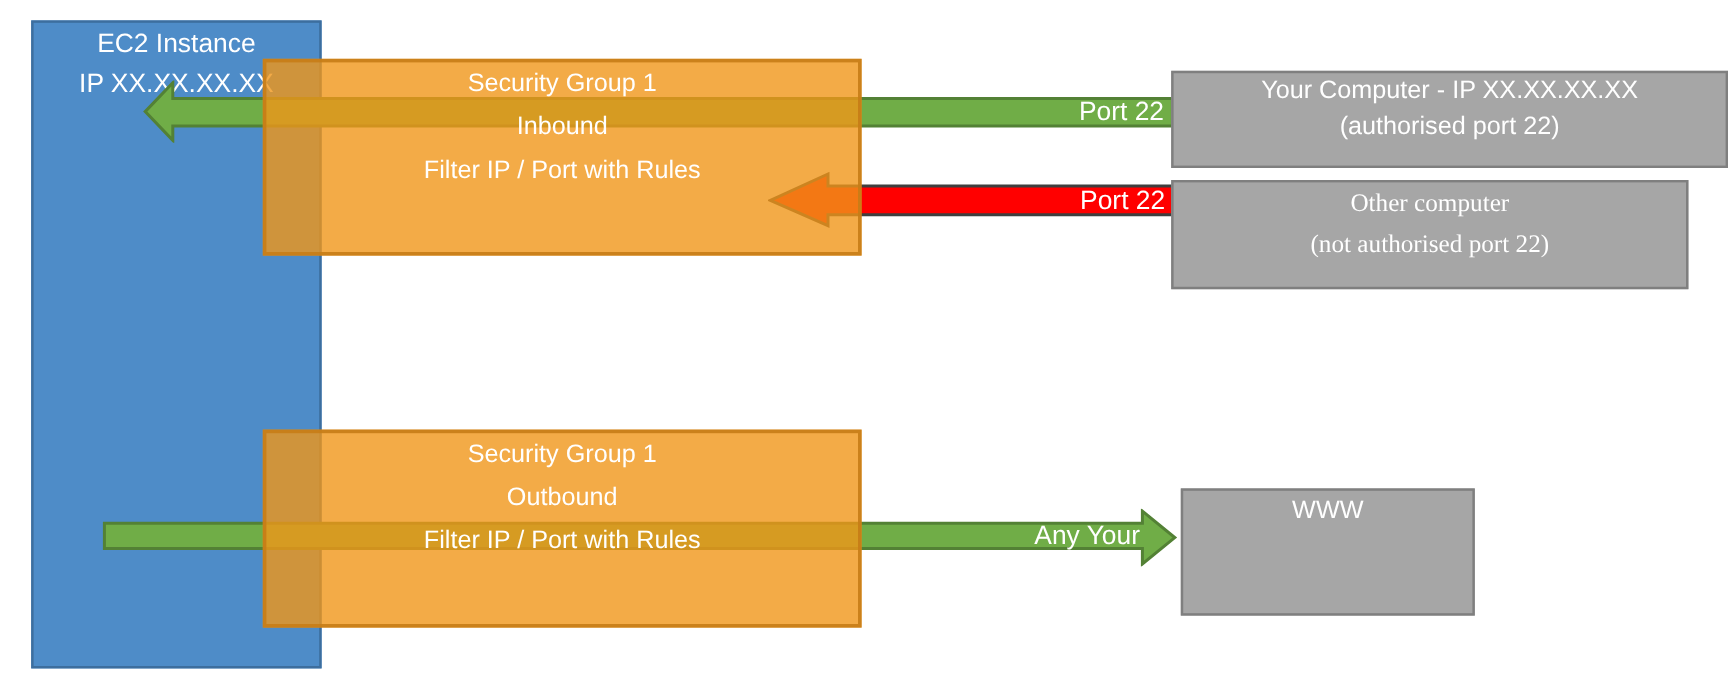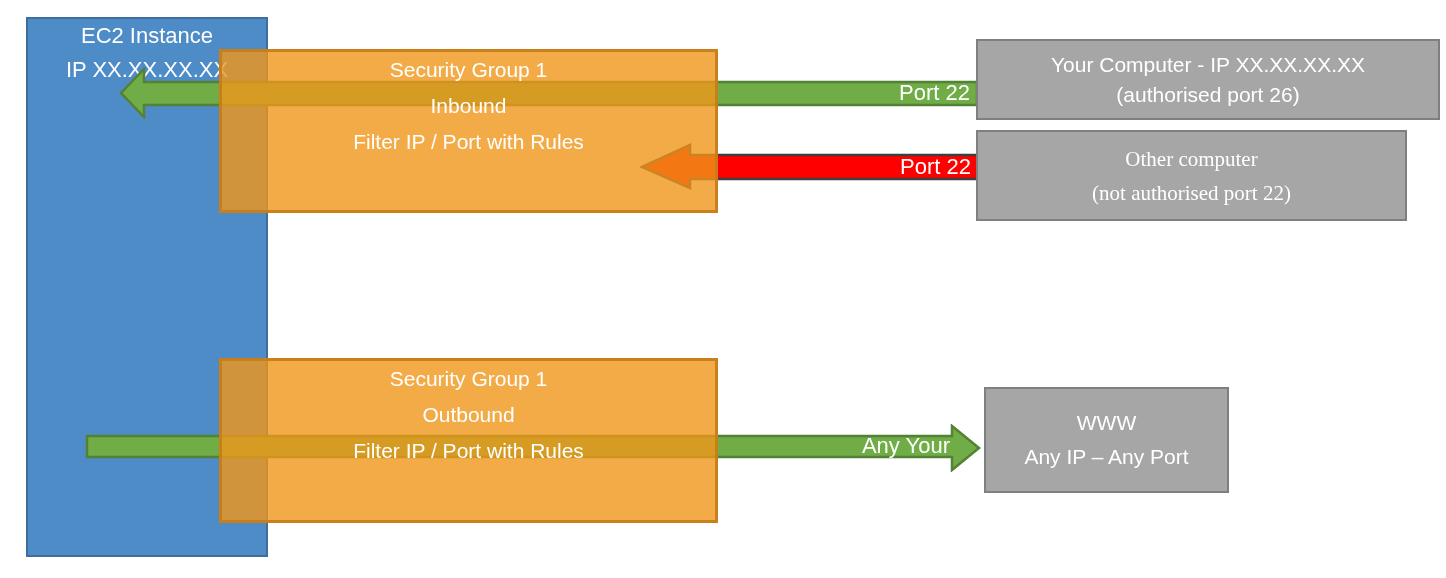--- a/index.html
+++ b/index.html
@@ -42,22 +42,22 @@
   .arrow svg { display: block; }
 
   
   .gray-box {
     background: #A6A6A6;
     border: 2px solid #7F7F7F;
     box-sizing: border-box;
     z-index: 2;
     display: flex;
     flex-direction: column;
-    justify-content: center;
     align-items: center;
+    margin-top: 20px;
   }
   .gray-box .line {
     color: #ffffff;
     font-size: 21px;
     text-align: center;
     white-space: nowrap;
   }
   .box-your-computer { left: 976px; top: 39px;  width: 464px; height: 81px; }
   .box-your-computer .line { line-height: 30px; }
   .box-other-computer { left: 976px; top: 130px; width: 431px; height: 91px; font-family: Liberation Serif, serif; }
@@ -124,31 +124,30 @@
   </div>
 
   <div class="abs arrow" style="left:85px; top:424px;">
     <svg width="897" height="48" viewBox="0 0 897 48">
       <polygon points="2,12 867,12 867,2 894,24 867,46 867,33 2,33" fill="#70AD47" stroke="#538135" stroke-width="2.5" stroke-linejoin="miter"></polygon>
     </svg>
   </div>
 
   <div class="abs gray-box box-your-computer">
     <div class="line">Your Computer - IP XX.XX.XX.XX</div>
-    <div class="line">(authorised port 26)</div>
+    <div class="line">(authorised port 22)</div>
   </div>
 
   <div class="abs gray-box box-other-computer">
     <div class="line">Other computer</div>
     <div class="line">(not authorised port 22)</div>
   </div>
 
   <div class="abs gray-box box-www">
     <div class="line">WWW</div>
-    <div class="line">Any IP – Any Port</div>
   </div>
 
   <div class="abs sg-box sg-inbound">
     <div class="line">Security Group 1</div>
     <div class="line">Inbound</div>
     <div class="line">Filter IP / Port with Rules</div>
   </div>
 
   <div class="abs sg-box sg-outbound">
     <div class="line">Security Group 1</div>

